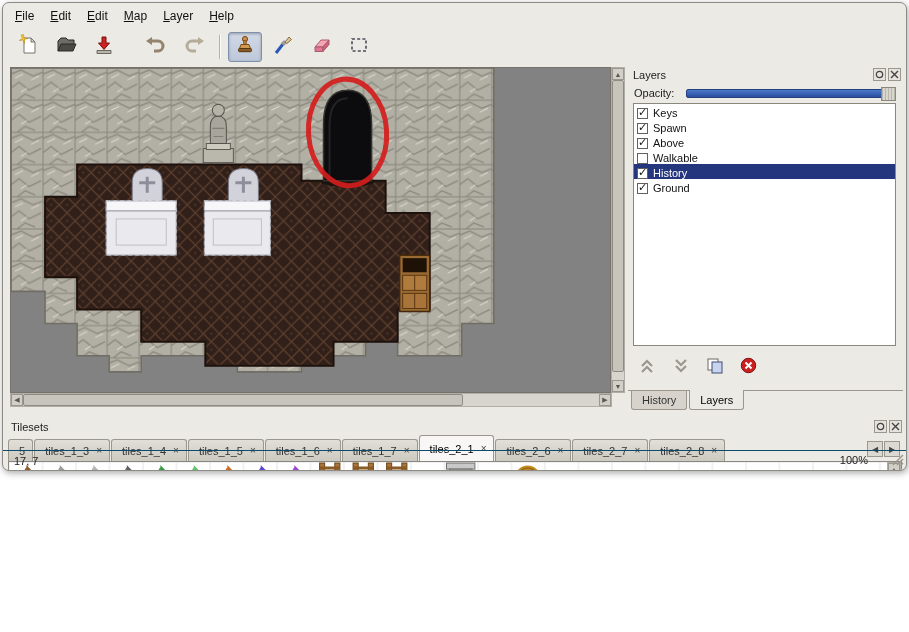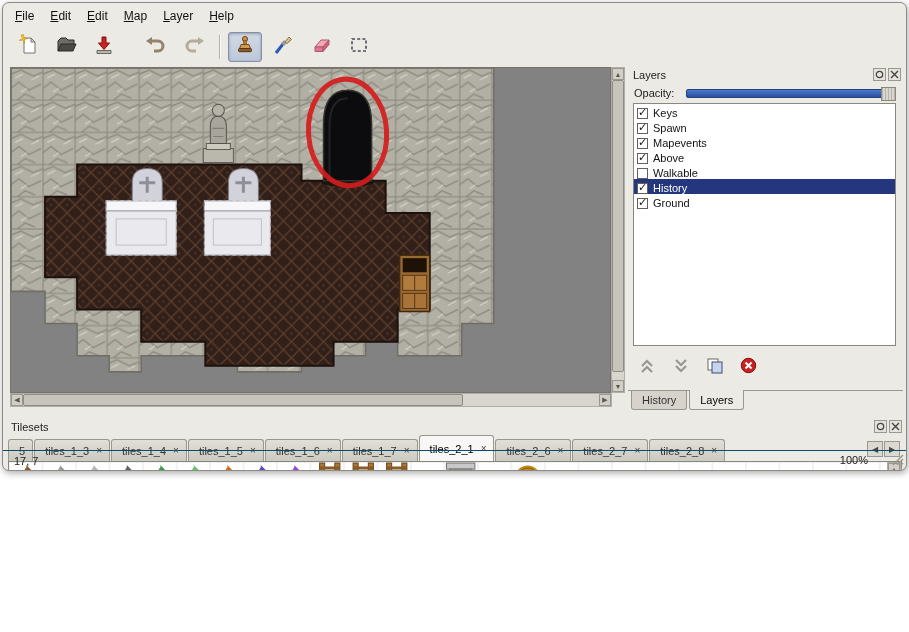--- a/index.html
+++ b/index.html
@@ -286,24 +286,20 @@
       <div class="layer-row">
         <span class="cb checked"></span>
         <span>Keys</span>
       </div>
       <div class="layer-row">
         <span class="cb checked"></span>
         <span>Spawn</span>
       </div>
       <div class="layer-row">
         <span class="cb checked"></span>
-        <span>Mapevents</span>
-      </div>
-      <div class="layer-row">
-        <span class="cb checked"></span>
         <span>Above</span>
       </div>
       <div class="layer-row">
         <span class="cb"></span>
         <span>Walkable</span>
       </div>
       <div class="layer-row selected">
         <span class="cb checked"></span>
         <span>History</span>
       </div>

